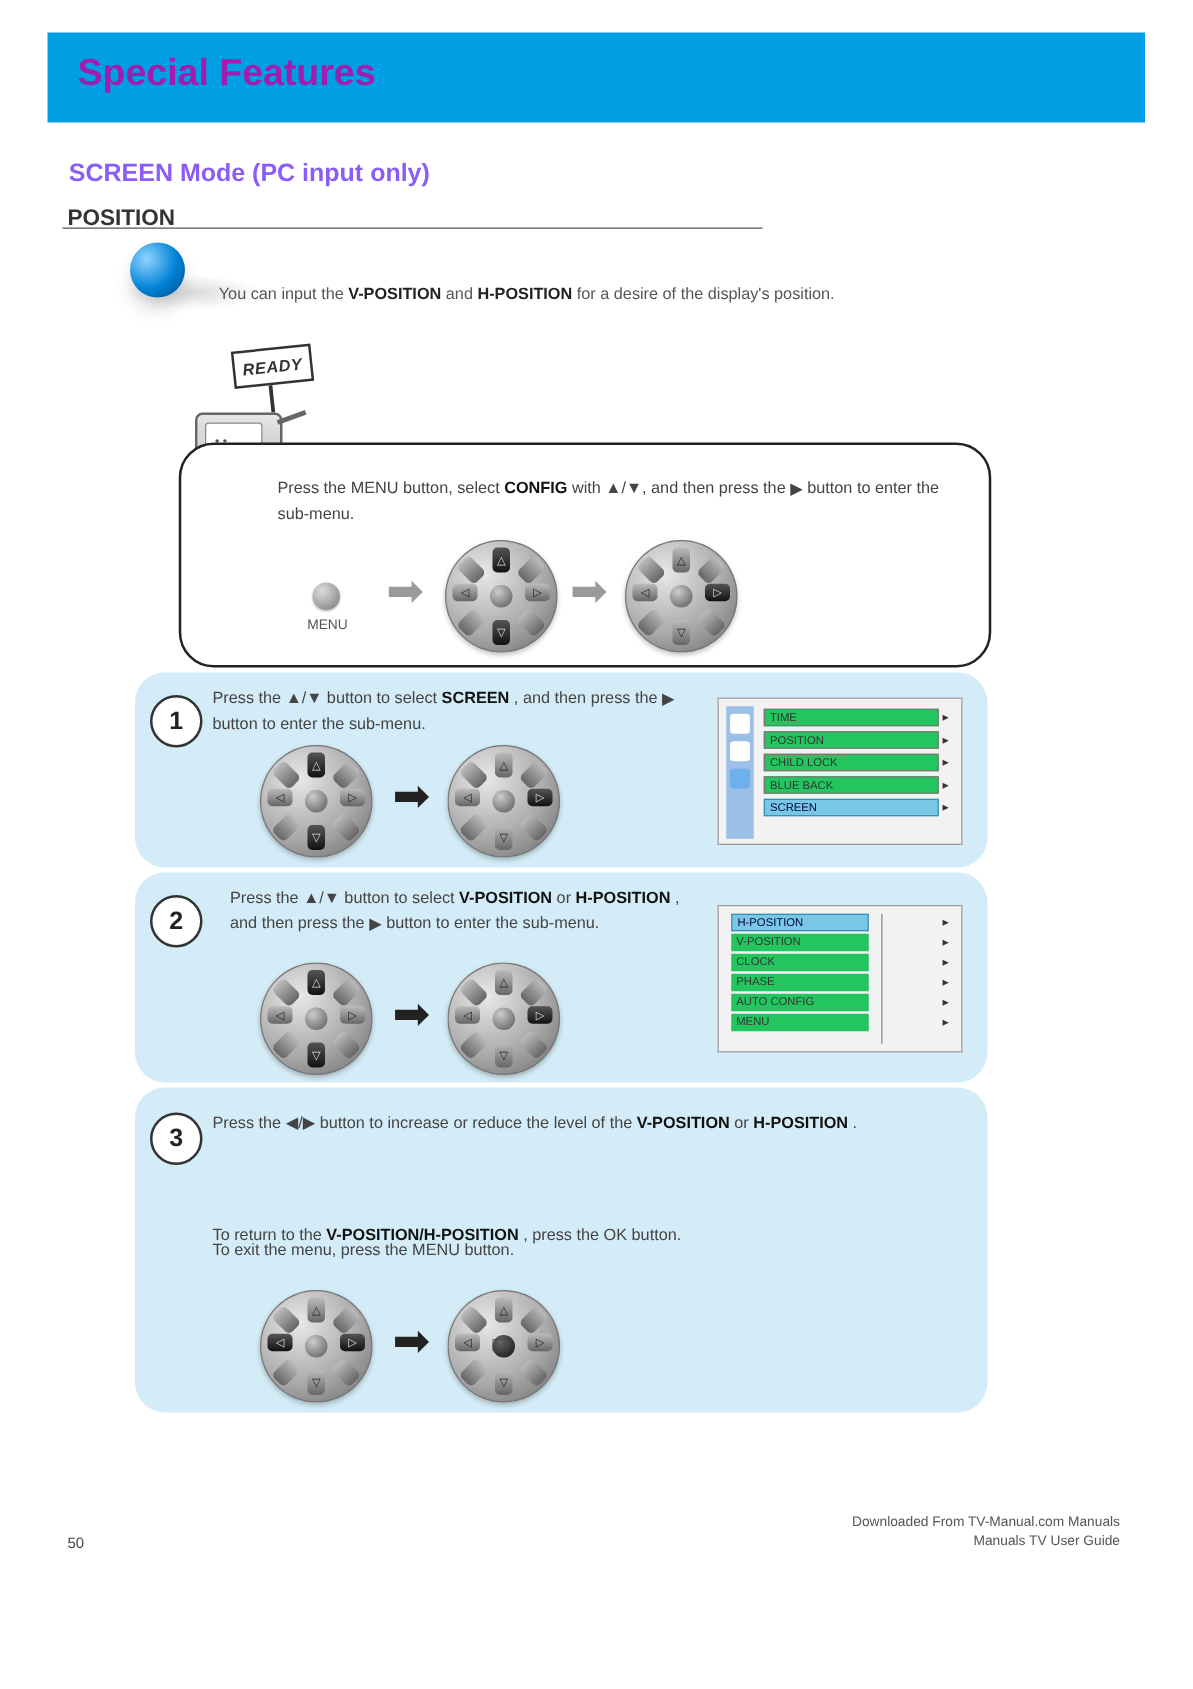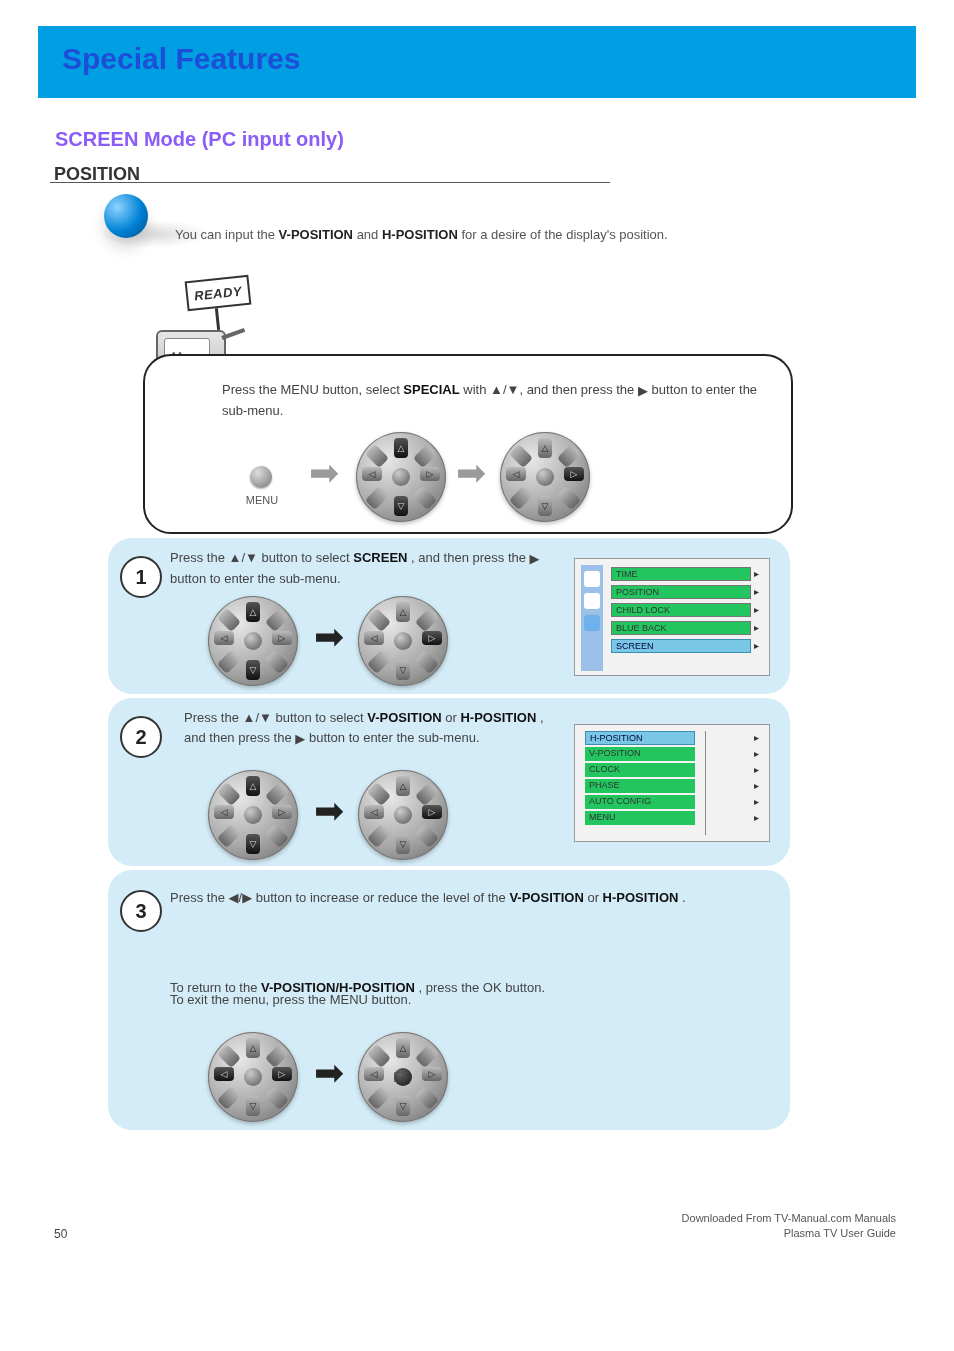--- a/index.html
+++ b/index.html
@@ -15,21 +15,21 @@
     position: absolute;
     top: 26px; left: 38px;
     width: 878px; height: 72px;
     background: #009FE3;
   }
   .header-title {
     position: absolute;
     top: 42px; left: 62px;
     font-size: 30px;
     font-weight: 700;
-    color: #1d4ed8;
+    color: #a21caf;
   }
   .header-sub {
     position: absolute;
     top: 128px; left: 55px;
     font-size: 20px;
     font-weight: 700;
     color: #8b5cf6;
   }
   .hr {
     position: absolute;
@@ -247,21 +247,21 @@
     <div class="tv-face">•&nbsp;•<br>◡</div>
   </div>
   <div class="tv-arm"></div>
   <div class="tv-legl"></div>
   <div class="tv-legr"></div>
 </div>
 
 <div class="speech-bubble"></div>
 <div class="speech-text">
   <span>Press the MENU button, select </span>
-  <b>SPECIAL</b>
+  <b>CONFIG</b>
   <span> with ▲/▼, and then press the </span>
   <span class="tri">▶</span>
   <span> button to enter the sub-menu.</span>
 </div>
 
 <div class="small-btn" style="top:466px; left:250px;"></div>
 <div class="small-btn-label" style="top:494px; left:240px; width:44px;">MENU</div>
 <div class="arrow-r" style="top:452px; left:309px;">➡</div>
 <div class="dpad" style="top:432px; left:356px;">
   <div class="dbtn up dark">△</div>
@@ -425,14 +425,14 @@
   <div class="dbtn ul"></div>
     <div class="dbtn ur"></div>
     <div class="dbtn dl"></div>
     <div class="dbtn dr"></div>
   <div class="center dark" style="background:radial-gradient(circle at 35% 30%, #666, #111);">□</div>
 </div>
 
 <div class="page-num">50</div>
 <div class="footer-guide">
   <div>Downloaded From TV-Manual.com Manuals</div>
-  <div>Plasma TV User Guide</div>
+  <div>Manuals TV User Guide</div>
 </div>
 
 </body></html>

